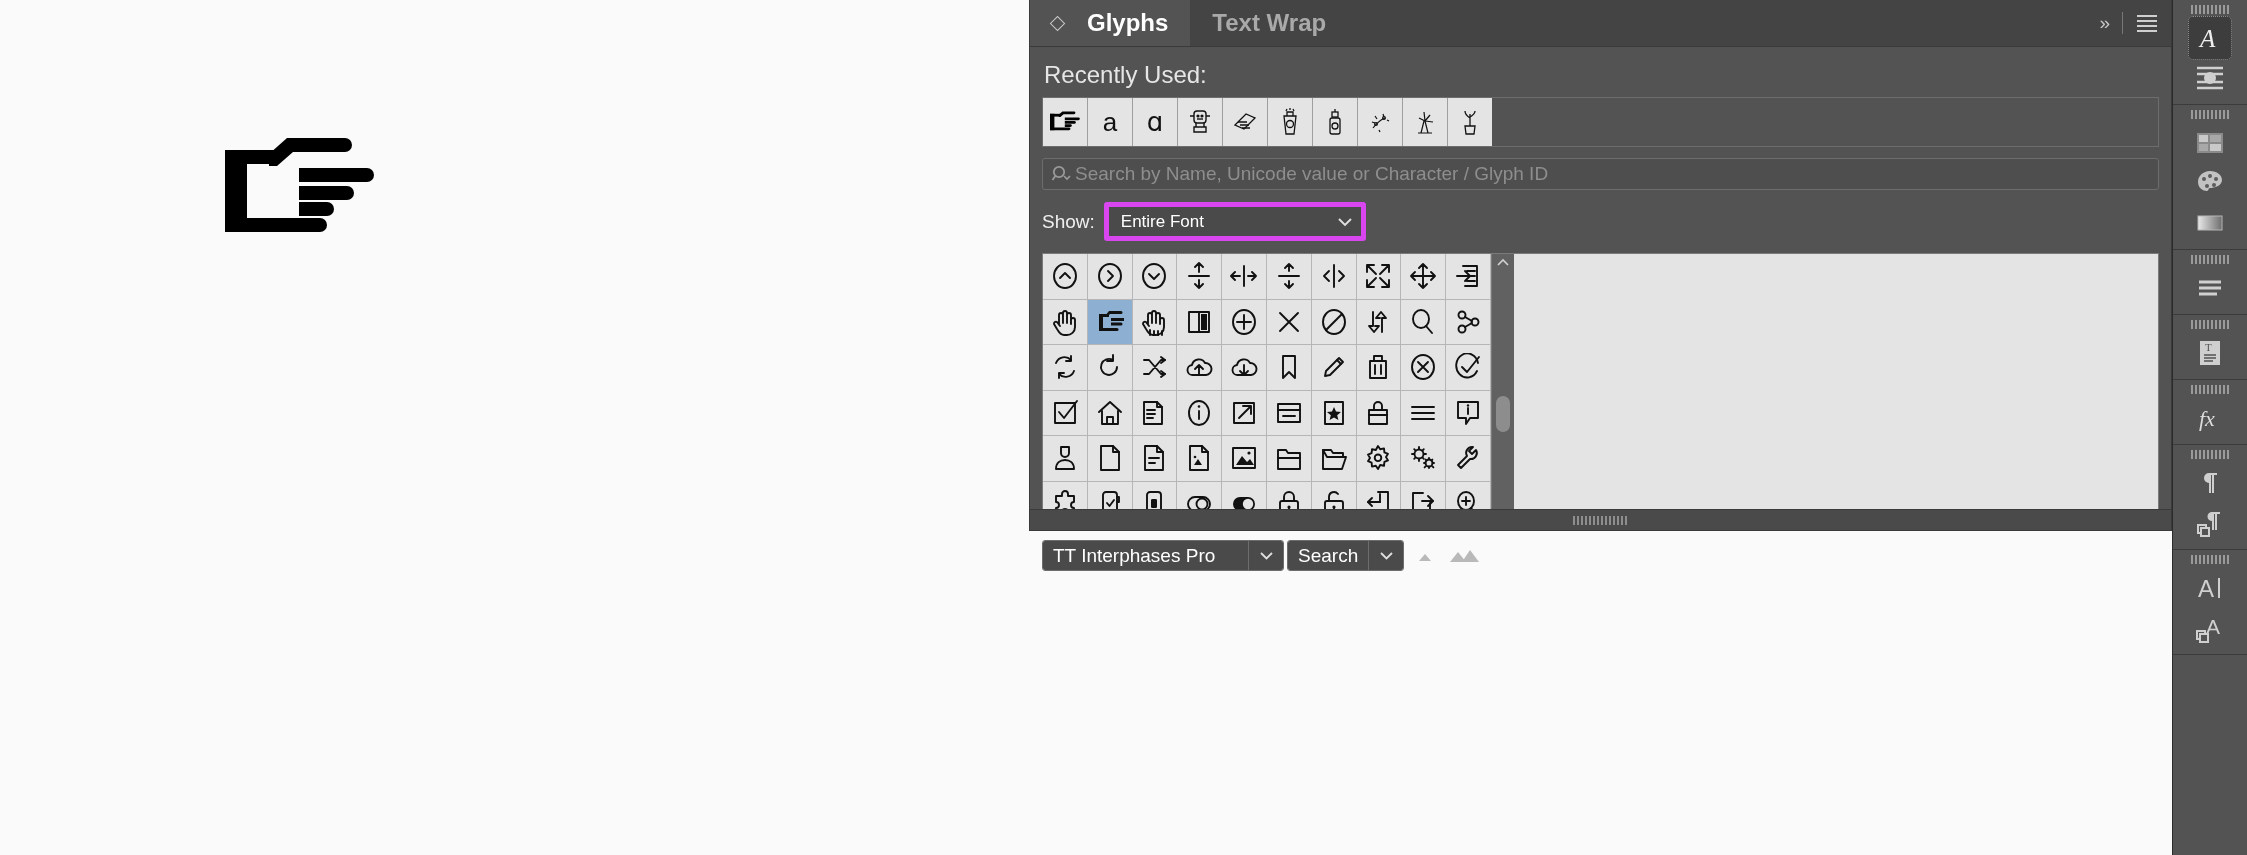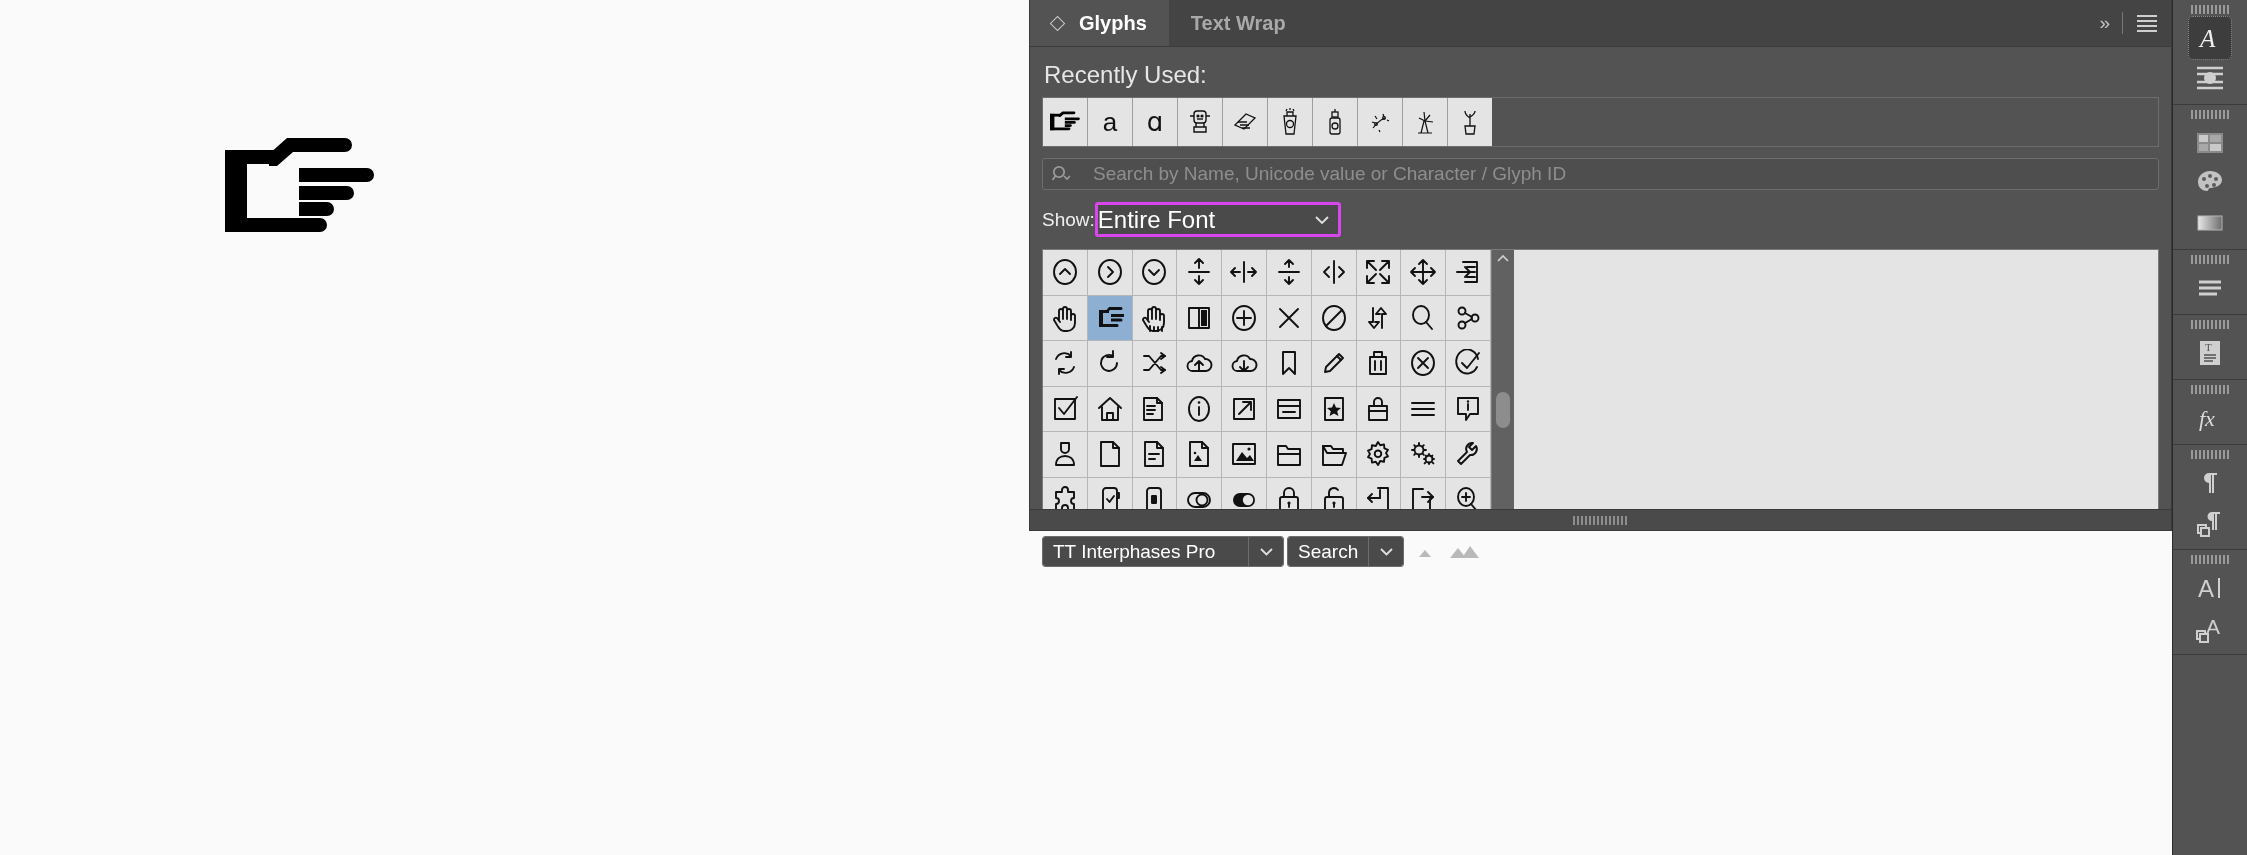--- a/index.html
+++ b/index.html
@@ -45,21 +45,21 @@
     position:absolute;left:1029px;top:0;width:1143px;height:531px;
     background:#535353;border:1px solid #3a3a3a;border-top:none;
     box-sizing:border-box;
     color:#e8e8e8;font-size:20px;
   }
   #panel-tabs{
     height:46px;background:#444444;display:flex;align-items:stretch;position:relative;
     border-bottom:1px solid #3a3a3a;
   }
   .tab{
-    display:flex;align-items:center;gap:16px;padding:0 22px;font-weight:bold;font-size:20px;
+    display:flex;align-items:center;gap:24px;padding:0 22px;font-weight:bold;font-size:24px;
   }
   .tab.active{background:#535353;color:#ffffff;}
   .tab.inactive{color:#a9a9a9;}
   .tab .diamond{
     display:inline-block;width:9px;height:9px;border:1.5px solid #c9c9c9;
     transform:rotate(45deg);
   }
   #tab-right{margin-left:auto;display:flex;align-items:center;gap:14px;padding-right:14px;color:#c6c6c6;}
   #tab-right .sep{width:1px;height:22px;background:#777;}
   .chev2{font-size:19px;letter-spacing:-2px;}
@@ -75,31 +75,31 @@
   }
   #recent .cell{
     width:44px;height:48px;background:#e4e4e4;border-right:1px solid #9f9f9f;
     display:flex;align-items:center;justify-content:center;
   }
   #recent .cell:last-child{border-right:none;}
 
   
   #search{
     margin-top:11px;height:30px;background:#4e4e4e;border:1px solid #6d6d6d;border-radius:3px;
-    display:flex;align-items:center;padding:0 8px;gap:20px;
+    display:flex;align-items:center;padding:0 8px;gap:2px;
   }
   #search .ph{color:#8e8e8e;font-size:19px;}
 
   
-  #showrow{display:flex;align-items:center;margin-top:12px;}
+  #showrow{display:flex;align-items:center;gap:9px;margin-top:12px;}
   #showrow .lab{font-size:19px;color:#efefef;}
   .select{
-    background:#4a4a4a;border:3px solid #d946ef;border-radius:3px;height:29px;
-    display:flex;align-items:center;justify-content:space-between;padding:0 8px 0 0;
-    color:#ffffff;font-size:24px;
+    background:#4a4a4a;border:5px solid #d946ef;border-radius:3px;height:29px;
+    display:flex;align-items:center;justify-content:space-between;padding:0 8px 0 12px;
+    color:#ffffff;font-size:17px;
   }
   #show-select{width:232px;}
 
   
   #gridwrap{margin-top:12px;display:flex;background:#e4e4e4;border:1px solid #7a7a7a;}
   #grid{display:grid;grid-template-columns:repeat(10,44.8px);}
   #grid .cell{
     height:44.5px;border-right:1px solid #b6b6b6;border-bottom:1px solid #b6b6b6;
     display:flex;align-items:center;justify-content:center;background:#e4e4e4;
   }

